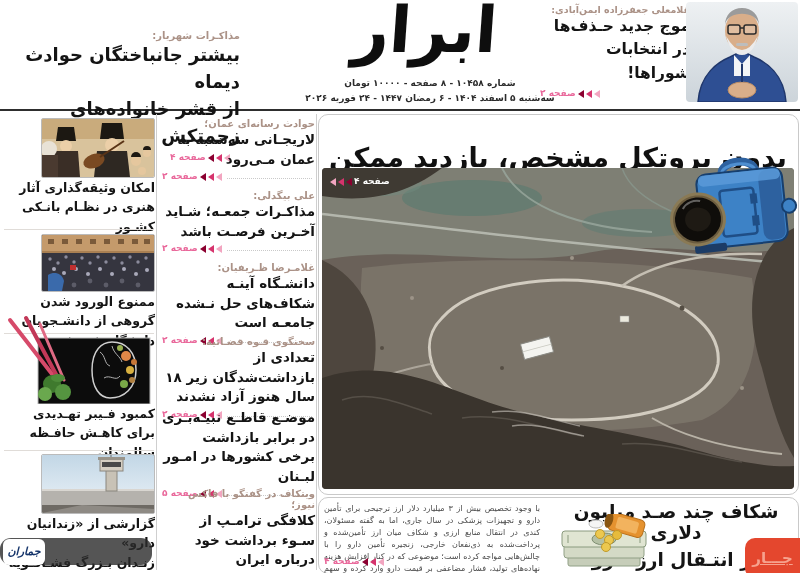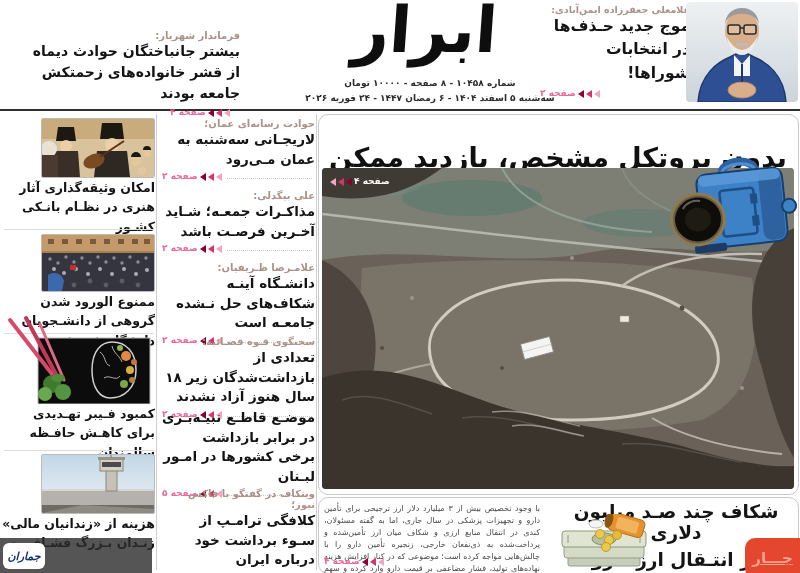--- a/index.html
+++ b/index.html
@@ -22,21 +22,21 @@
   .pageref .lbl{font-size:9px;font-weight:bold;color:#e9679a;white-space:nowrap;}
   .chev{width:0;height:0;border-top:4.5px solid transparent;border-bottom:4.5px solid transparent;
         border-right:6px solid #8b0030;}
   .chev.c2{border-right-color:#d6346d;}
   .chev.c3{border-right-color:#f2a5c0;}
   .dotfill{flex:1;border-bottom:1.5px dotted #c9c9c9;margin:0 3px;transform:translateY(-2px);}
   .lbl-white{color:#fff !important;}
 
   
   #tl-story{left:8px;top:30px;width:232px;}
-  #tl-story .hl{font-size:14px;}
+  #tl-story .hl{font-size:18px;}
   #tr-story{left:540px;top:4px;width:150px;}
   #tr-story .hl{font-size:15.5px;}
   #portrait{left:686px;top:2px;width:112px;height:100px;}
 
   
   .vline{width:1px;background:#cfcfcf;top:114px;height:456px;}
 
   
   .mid-item{left:160px;width:153px;padding:0 2px;}
   .mid-item .hl{font-size:13.5px;line-height:1.45;}
@@ -61,22 +61,22 @@
   #bottom-box{left:318px;top:497px;width:479px;height:75px;border:1px solid #c9c9c9;border-radius:10px;}
   #b-headline{left:560px;top:501px;width:232px;text-align:center;}
   #b-headline .l1{font-size:18.5px;font-weight:bold;}
   #b-headline .l2{font-size:18.5px;font-weight:bold;margin-top:6px;}
   #money{left:548px;top:514px;width:115px;height:58px;z-index:3;}
   #b-body{left:324px;top:503px;width:216px;font-size:8px;line-height:1.5;color:#4a4a4a;
           text-align:justify;}
   #b-ref{left:324px;top:556px;width:70px;}
 
   
-  #wm-left{left:0;top:538px;width:152px;height:36px;background:rgba(42,42,42,.8);z-index:9;
-           display:flex;align-items:center;}
+  #wm-left{left:0;top:538px;width:152px;height:27px;background:rgba(42,42,42,.8);z-index:9;
+           display:flex;align-items:center;border-radius:11px;}
   #wm-logo{width:42px;height:26px;background:#fff;border-radius:6px;margin-left:3px;
            display:flex;align-items:center;justify-content:center;
            font-size:11px;font-weight:bold;font-style:italic;color:#16356b;}
   #wm-text{margin-left:5px;color:#fff;font-weight:bold;font-size:10px;line-height:1.25;}
   #wm-red{left:745px;top:538px;width:55px;height:40px;background:#e4472e;z-index:9;
           border-radius:10px 0 0 10px;display:flex;align-items:center;justify-content:center;
           color:#f6a28e;font-size:15px;font-weight:bold;direction:rtl;overflow:hidden;white-space:nowrap;text-decoration:underline;}
   #wm-red::before{content:"";position:absolute;left:-8px;top:12px;width:0;height:0;
           border-top:5px solid transparent;border-bottom:5px solid transparent;border-right:9px solid #e4472e;}
 </style>
@@ -84,21 +84,21 @@
 <body>
 
 <div id="page">
 
   <div class="abs mast-title rtl">ابرار</div>
   <div class="abs issue rtl">شماره ۱۰۴۵۸ - ۸ صفحه - ۱۰۰۰۰ تومان</div>
   <div class="abs issue issue2 rtl">سه‌شنبه ۵ اسفند ۱۴۰۴ - ۶ رمضان ۱۴۴۷ - ۲۴ فوریه ۲۰۲۶</div>
   <div class="abs header-rule"></div>
 
   <div class="abs rtl" id="tl-story">
-    <div class="kicker">فرماندار شهریار:</div>
+    <div class="kicker">مذاکـرات شهریار:</div>
     <div class="hl">
       <div>بیشتر جانباختگان حوادث دیماه</div>
       <div>از قشر خانواده‌های زحمتکش جامعه بودند</div>
     </div>
     <div class="pageref" style="width:70px;margin-top:3px;">
       <span class="lbl">صفحه ۴</span>
       <span class="chev"></span>
       <span class="chev c2"></span>
       <span class="chev c3"></span>
     </div>
@@ -425,21 +425,21 @@
         <rect x="64" y="12" width="11" height="24" fill="#c8c2b6" stroke="#8a867e" stroke-width="1"></rect>
         <rect x="58" y="4" width="23" height="12" fill="#d5cfc3" stroke="#8a867e" stroke-width="1"></rect>
         <rect x="60" y="7" width="19" height="5" fill="#4a4a4a"></rect>
         <rect x="56" y="2" width="27" height="3" fill="#9a948a"></rect>
         <line x1="69" y1="2" x2="69" y2="-2" stroke="#6a6a6a" stroke-width="1"></line>
         <rect y="50" width="112" height="8" fill="#6e6a64"></rect>
         <path d="M0 58 L40 50 L112 54 L112 58 Z" fill="#8e8a84"></path>
       </svg>
     </div>
     <div class="hl" style="padding-top:60px;">
-      <div>هزینه از «زندانیان مالی»</div>
+      <div>گزارشی از «زندانیان دارو»</div>
       <div>زنـدان بـزرگ فشـافـویه</div>
     </div>
   </div>
 
   <div class="abs" id="bottom-box"></div>
   <div class="abs rtl" id="b-headline">
     <div class="l1">شکاف چند صـد میلیون دلاری</div>
     <div class="l2">در انتـقال ارز دارو</div>
   </div>
   <div class="abs" id="money">

